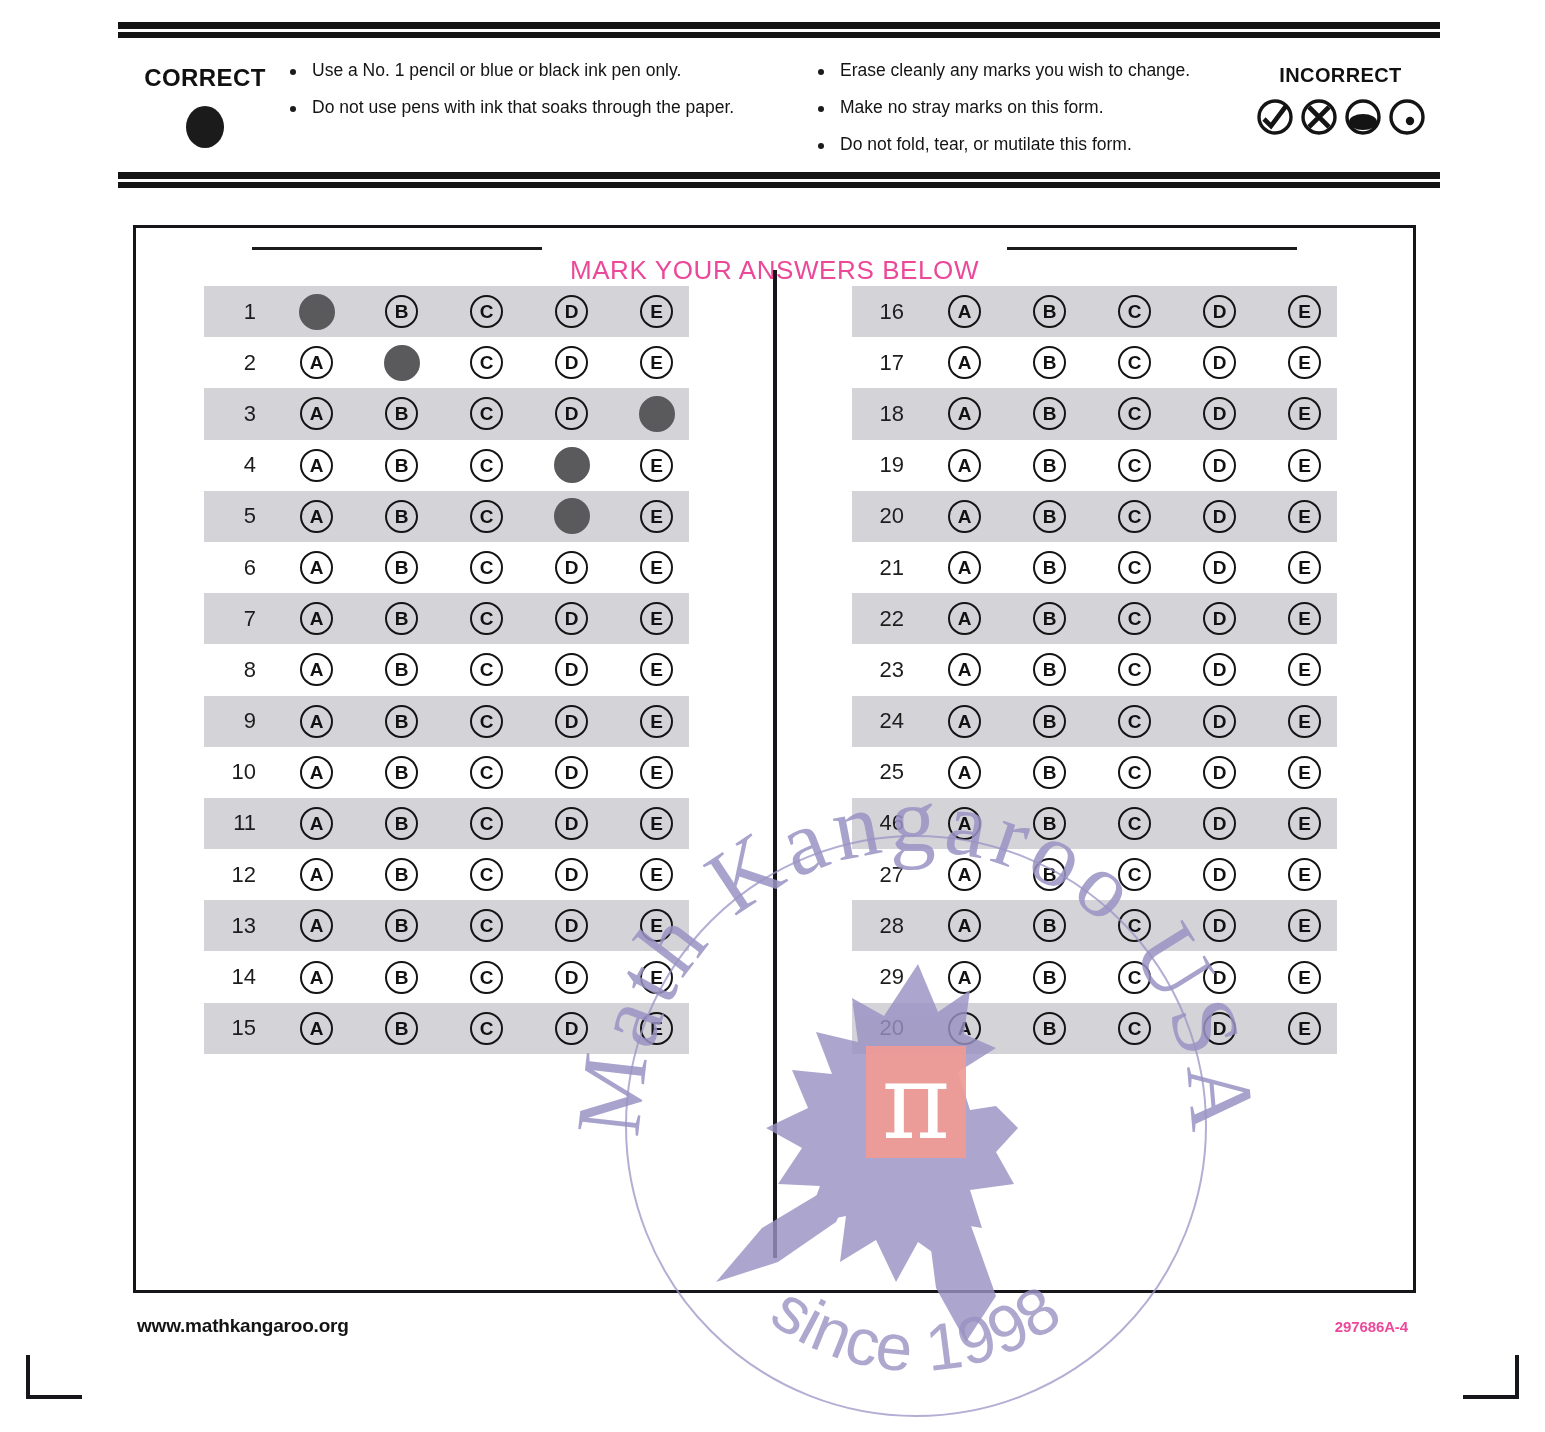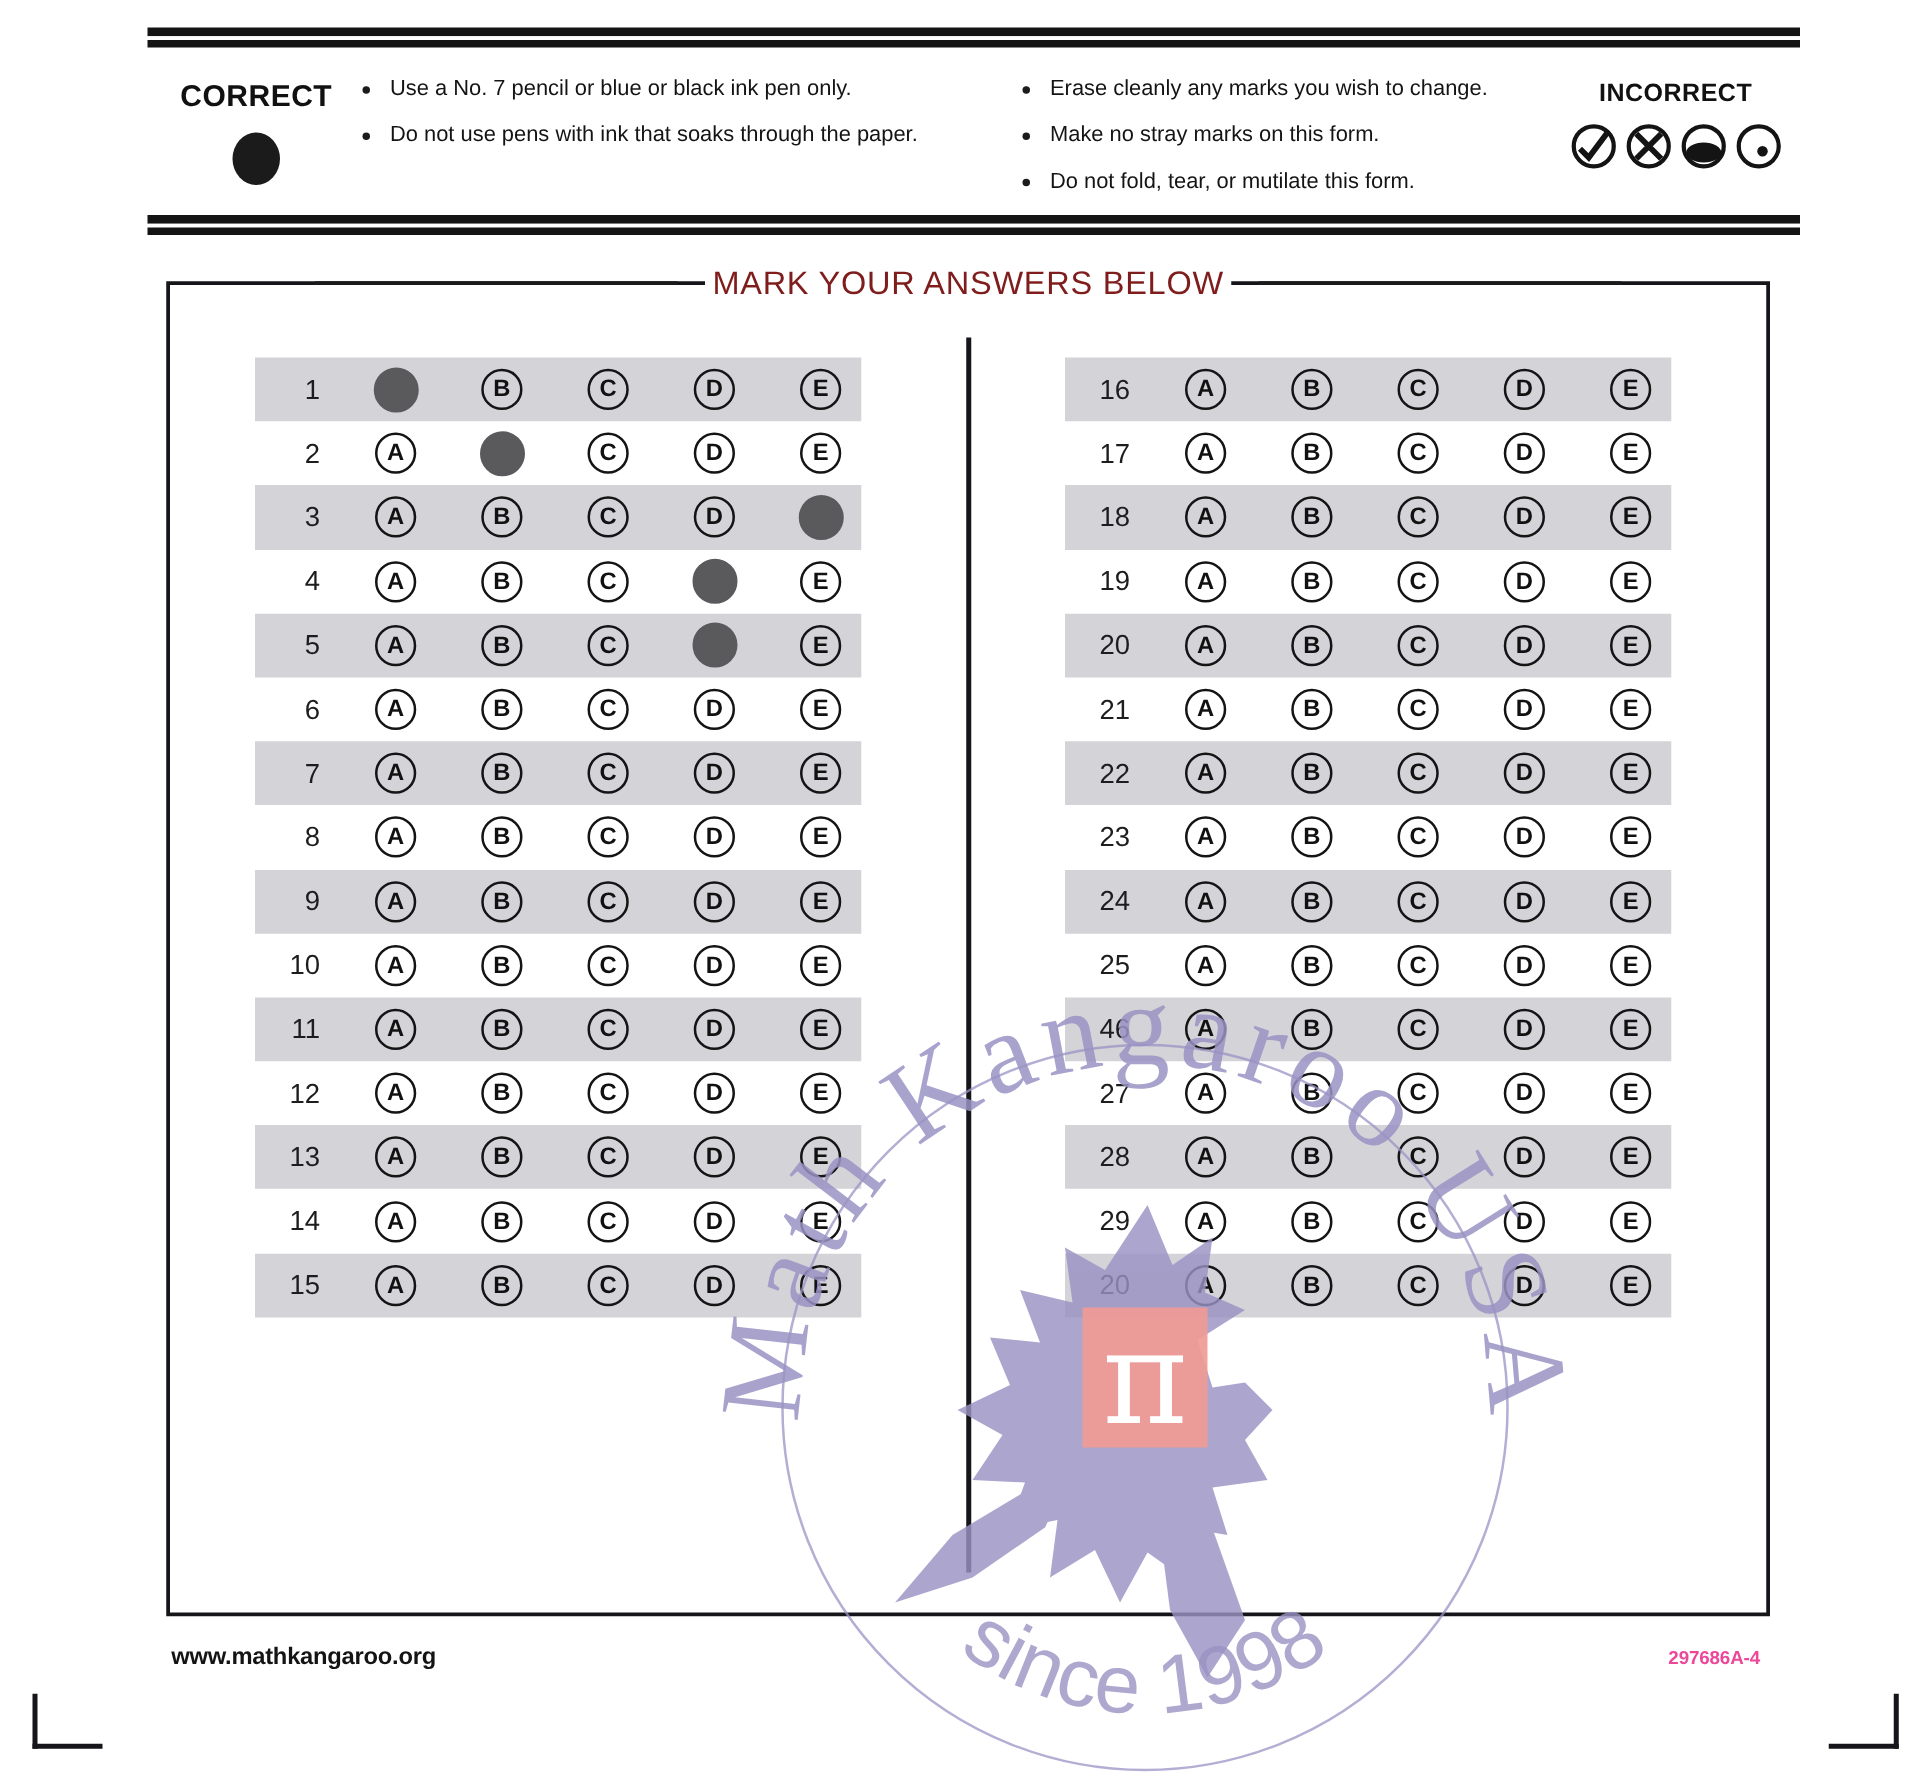--- a/index.html
+++ b/index.html
@@ -137,24 +137,25 @@
   #panel-title-wrap .tline {
     height: 3px;
     background: #1b1b1b;
     flex: 0 0 auto;
   }
   #panel-title-wrap .tline.l { width: 290px; margin-right: 22px; }
   #panel-title-wrap .tline.r { width: 290px; margin-left: 22px; }
   #panel-title {
     font-size: 26px;
     letter-spacing: 0.6px;
-    color: #7f1d1d;
+    color: #ec4899;
     background: #ffffff;
     padding: 0 6px;
     white-space: nowrap;
+    margin-top: 44px;
   }
 
   #center-divider {
     position: absolute;
     left: 637px;
     top: 42px;
     width: 4px;
     height: 988px;
     background: #15151a;
   }
@@ -276,21 +277,21 @@
 <div id="instructions">
 
   <div class="correct-block">
     <div class="hdr">CORRECT</div>
     <div class="correct-dot"></div>
   </div>
 
   <div class="bullet-col" id="bullets-left">
     <div class="bullet-row">
       <span class="bullet-dot"></span>
-      <span class="bullet-text">Use a No. 7 pencil or blue or black ink pen only.</span>
+      <span class="bullet-text">Use a No. 1 pencil or blue or black ink pen only.</span>
     </div>
     <div class="bullet-row">
       <span class="bullet-dot"></span>
       <span class="bullet-text">Do not use pens with ink that soaks through the paper.</span>
     </div>
   </div>
 
   <div class="bullet-col" id="bullets-right">
     <div class="bullet-row">
       <span class="bullet-dot"></span>

